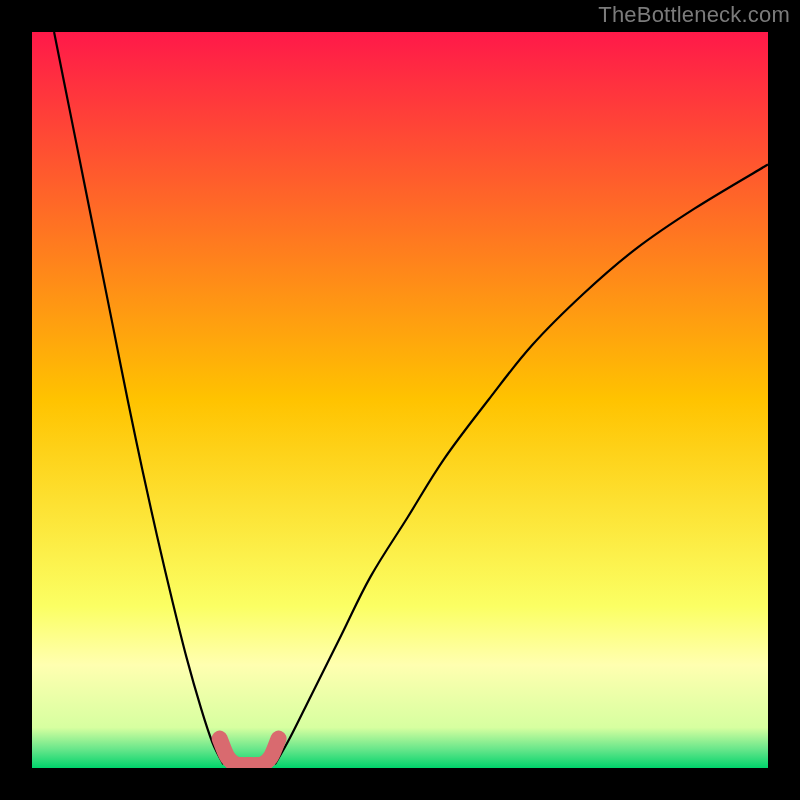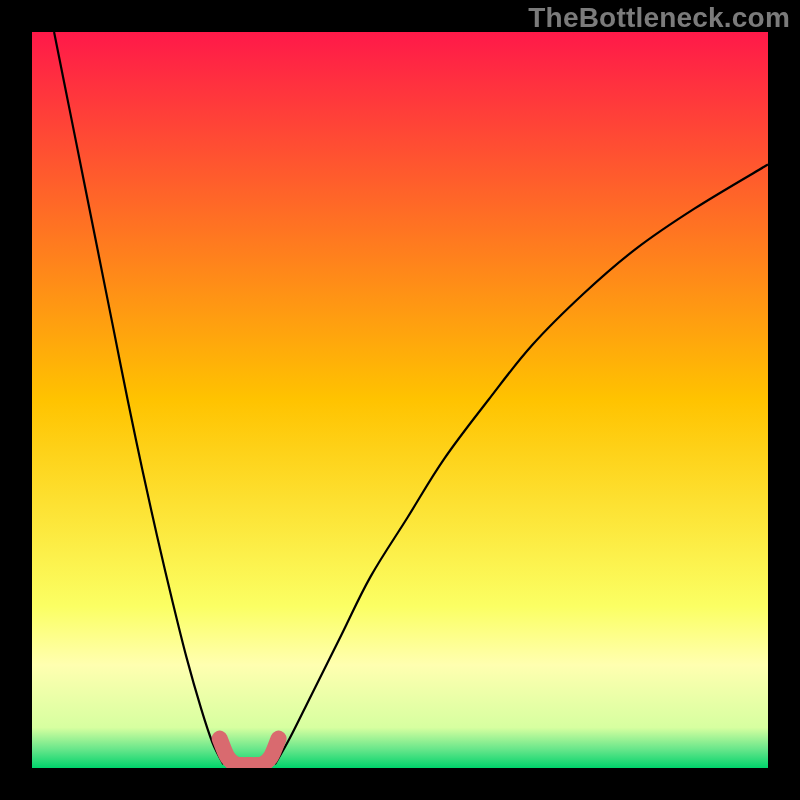--- a/index.html
+++ b/index.html
@@ -17,23 +17,23 @@
     top: 0;
     width: 800px;
     height: 800px;
     background: #000;
   }
   .watermark {
     position: absolute;
     top: 2px;
     right: 10px;
     color: #7b7b7b;
-    font-size: 28px;
+    font-size: 22px;
     letter-spacing: 0.2px;
-    font-weight: 700;
+    font-weight: 400;
   }
   svg {
     position: absolute;
     left: 0;
     top: 0;
   }
 </style>
 </head>
 <body>
 <div class="frame">

